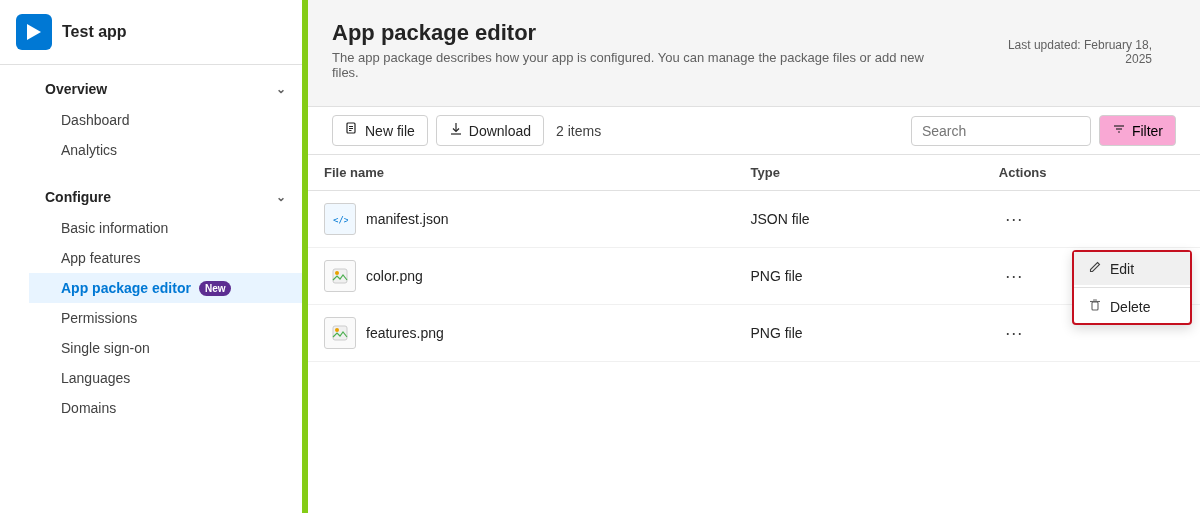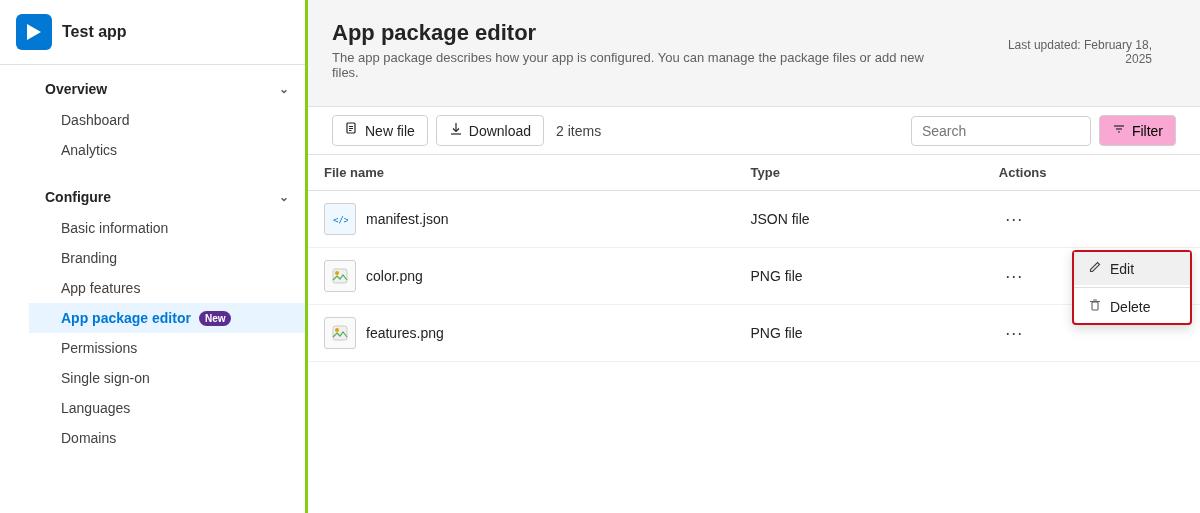--- a/index.html
+++ b/index.html
@@ -3,21 +3,21 @@
   <meta charset="utf-8">
   <style>
     * { box-sizing: border-box; margin: 0; padding: 0; }
     body { font-family: 'Segoe UI', sans-serif; font-size: 14px; color: #242424; background: #f5f5f5; display: flex; height: 513px; overflow: hidden; }
 
     
     .sidebar {
       width: 308px;
       min-width: 308px;
       background: #fff;
-      border-right: 3px solid #84cc16;
+      border-right: 6px solid #84cc16;
       display: flex;
       flex-direction: column;
       overflow-y: auto;
     }
 
     .app-header {
       display: flex;
       align-items: center;
       gap: 10px;
       padding: 14px 16px;
@@ -327,23 +327,20 @@
     </div>
   </div>
 
   <div class="nav-section">
     <div class="nav-section-header">
       <span>Configure</span>
       <span class="chevron">⌄</span>
     </div>
     <div class="nav-item">
       <span>Basic information</span>
-    </div>
-    <div class="nav-item">
-      <span>Branding</span>
     </div>
     <div class="nav-item">
       <span>App features</span>
     </div>
     <div class="nav-item active">
       <div class="nav-item-row">
         <span>App package editor</span>
         <span class="badge-new">New</span>
       </div>
     </div>

